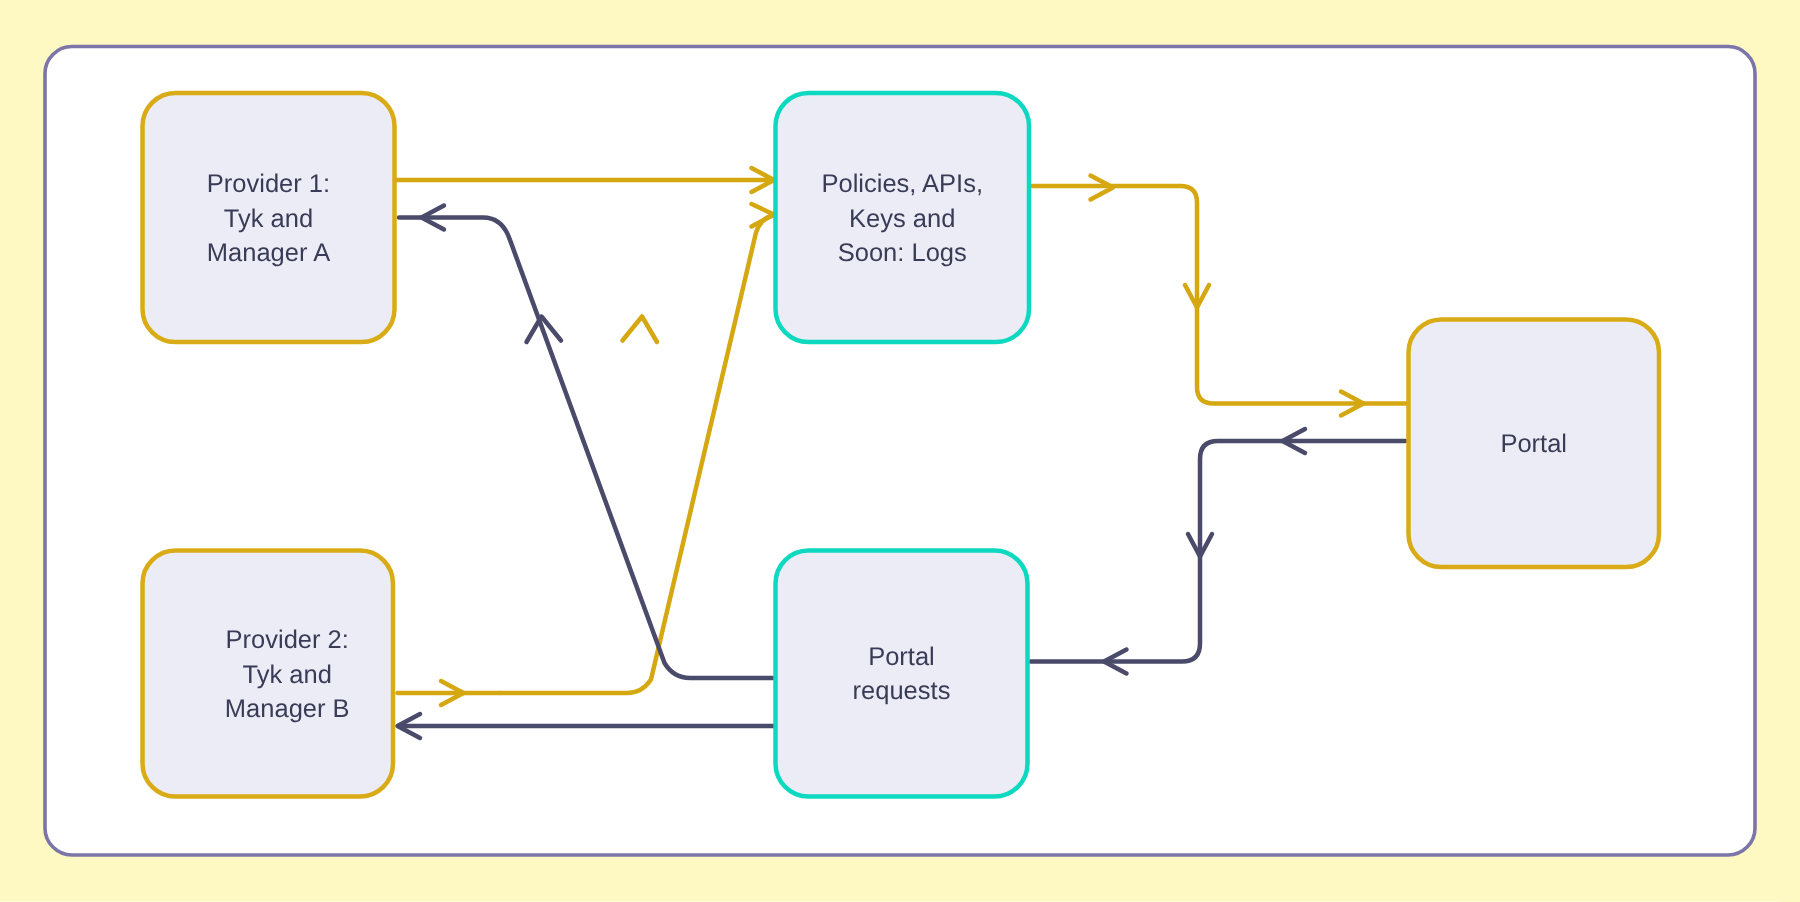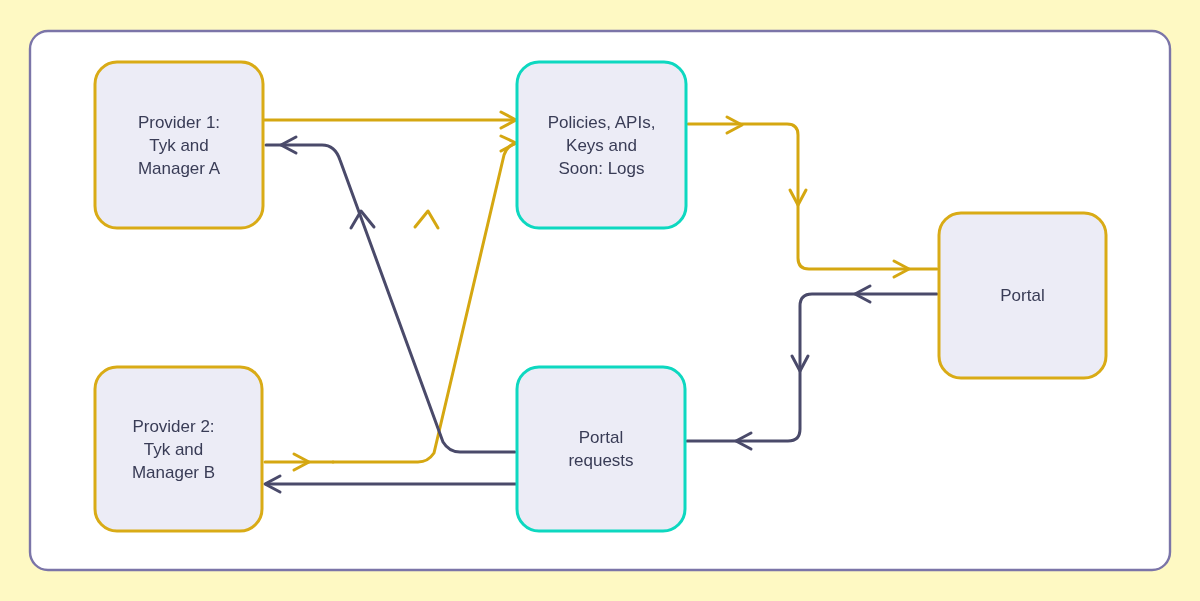--- a/index.html
+++ b/index.html
@@ -96,20 +96,20 @@
   <div class="node-label" style="left:95px; top:62px; width:168px; height:166px;">Provider 1:
 Tyk and
 Manager A</div>
 
   <div class="node-label" style="left:517px; top:62px; width:169px; height:166px;">Policies, APIs,
 Keys and
 Soon: Logs</div>
 
   <div class="node-label" style="left:939px; top:213px; width:167px; height:165px;">Portal</div>
 
-  <div class="node-label" style="left:90px; top:367px; width:167px; height:164px;">Provider 2:
+  <div class="node-label" style="left:108px; top:367px; width:167px; height:164px;">Provider 2:
 Tyk and
 Manager B</div>
 
   <div class="node-label" style="left:517px; top:367px; width:168px; height:164px;">Portal
 requests</div>
 
 </div>
 
 </body></html>

